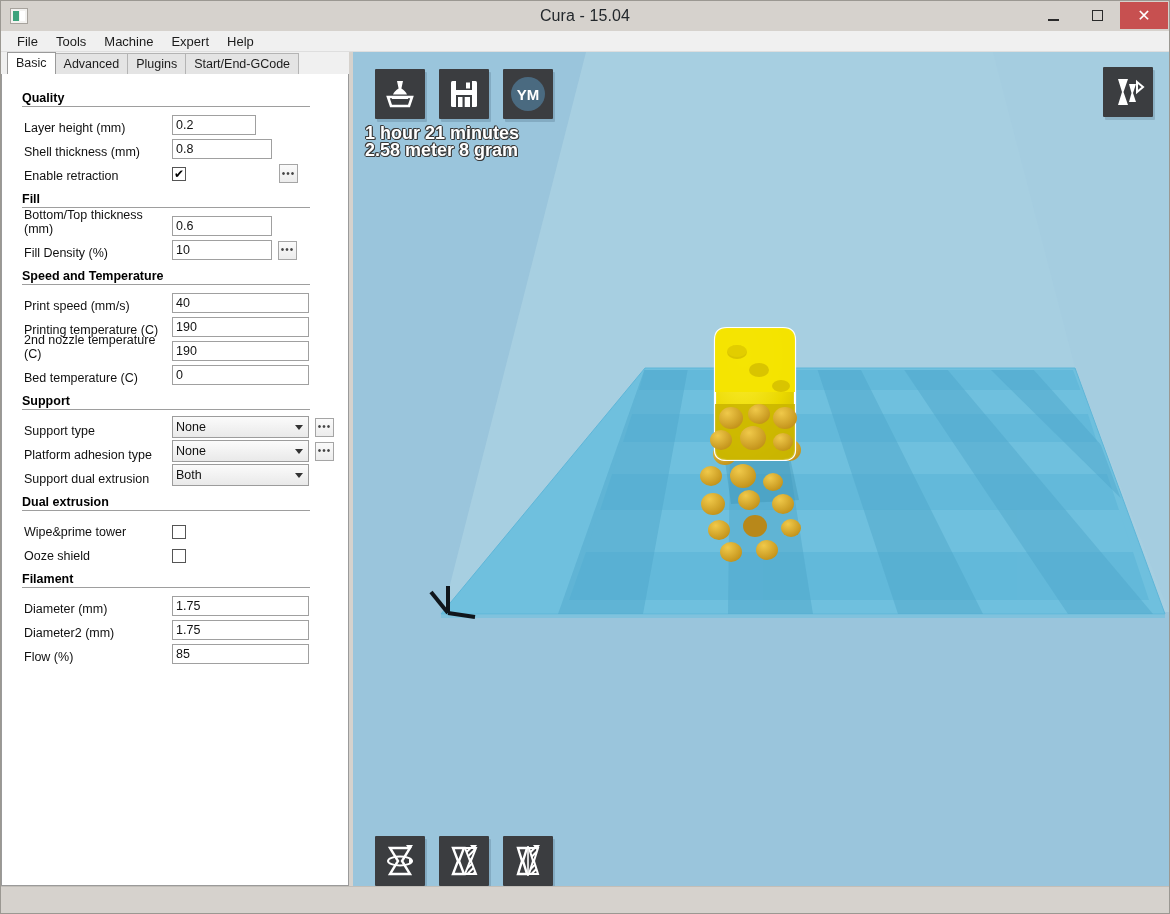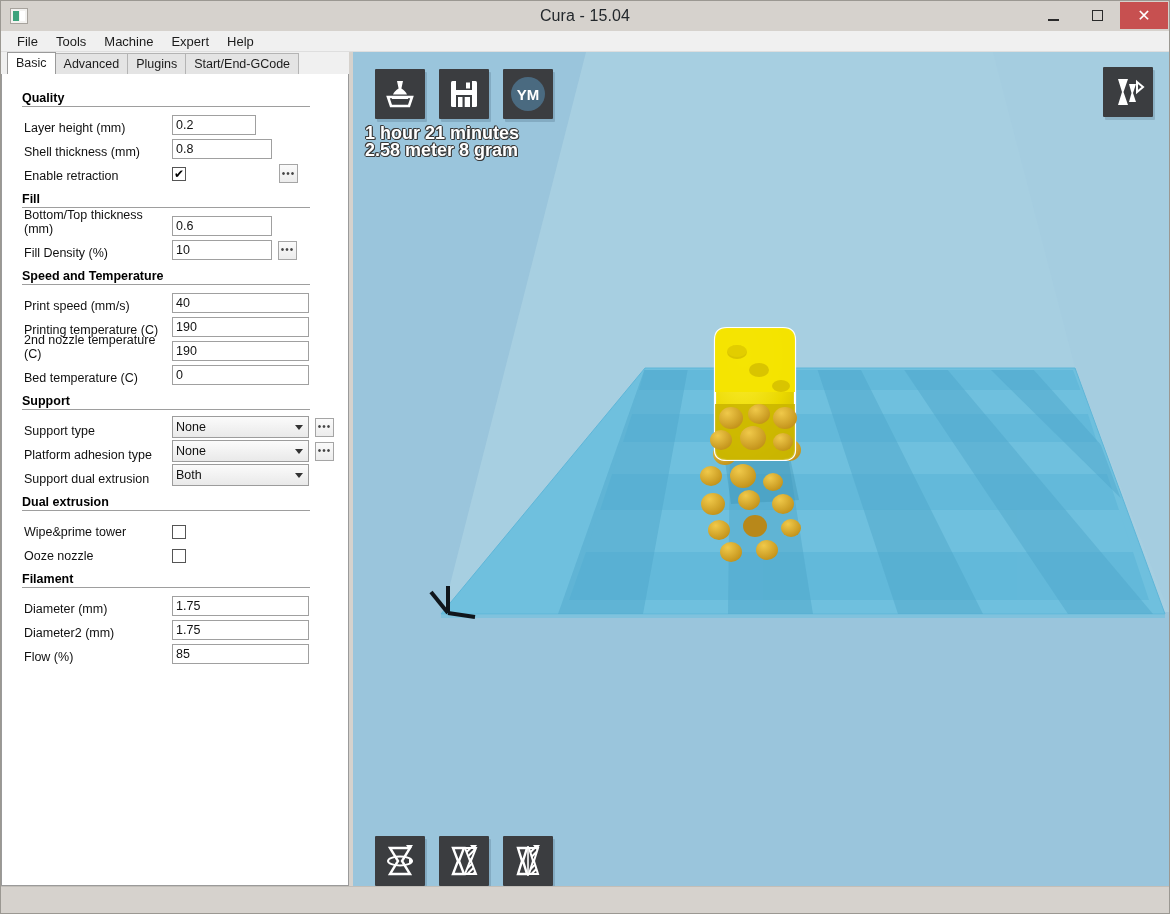--- a/index.html
+++ b/index.html
@@ -332,21 +332,21 @@
         </div>
         <div class="group-title">Dual extrusion</div>
         <div class="group-rule"></div>
         <div class="row">
           <div class="row-label" style="width: 160px;">Wipe&amp;prime tower</div>
           <div class="field-wrap">
             <div class="cbox"></div>
           </div>
         </div>
         <div class="row">
-          <div class="row-label" style="width: 160px;">Ooze nozzle</div>
+          <div class="row-label" style="width: 160px;">Ooze shield</div>
           <div class="field-wrap">
             <div class="cbox"></div>
           </div>
         </div>
         <div class="group-title">Filament</div>
         <div class="group-rule"></div>
         <div class="row">
           <div class="row-label" style="width: 160px;">Diameter (mm)</div>
           <div class="field-wrap">
             <input class="txtfield" type="text" value="1.75" style="width: 137px;">

